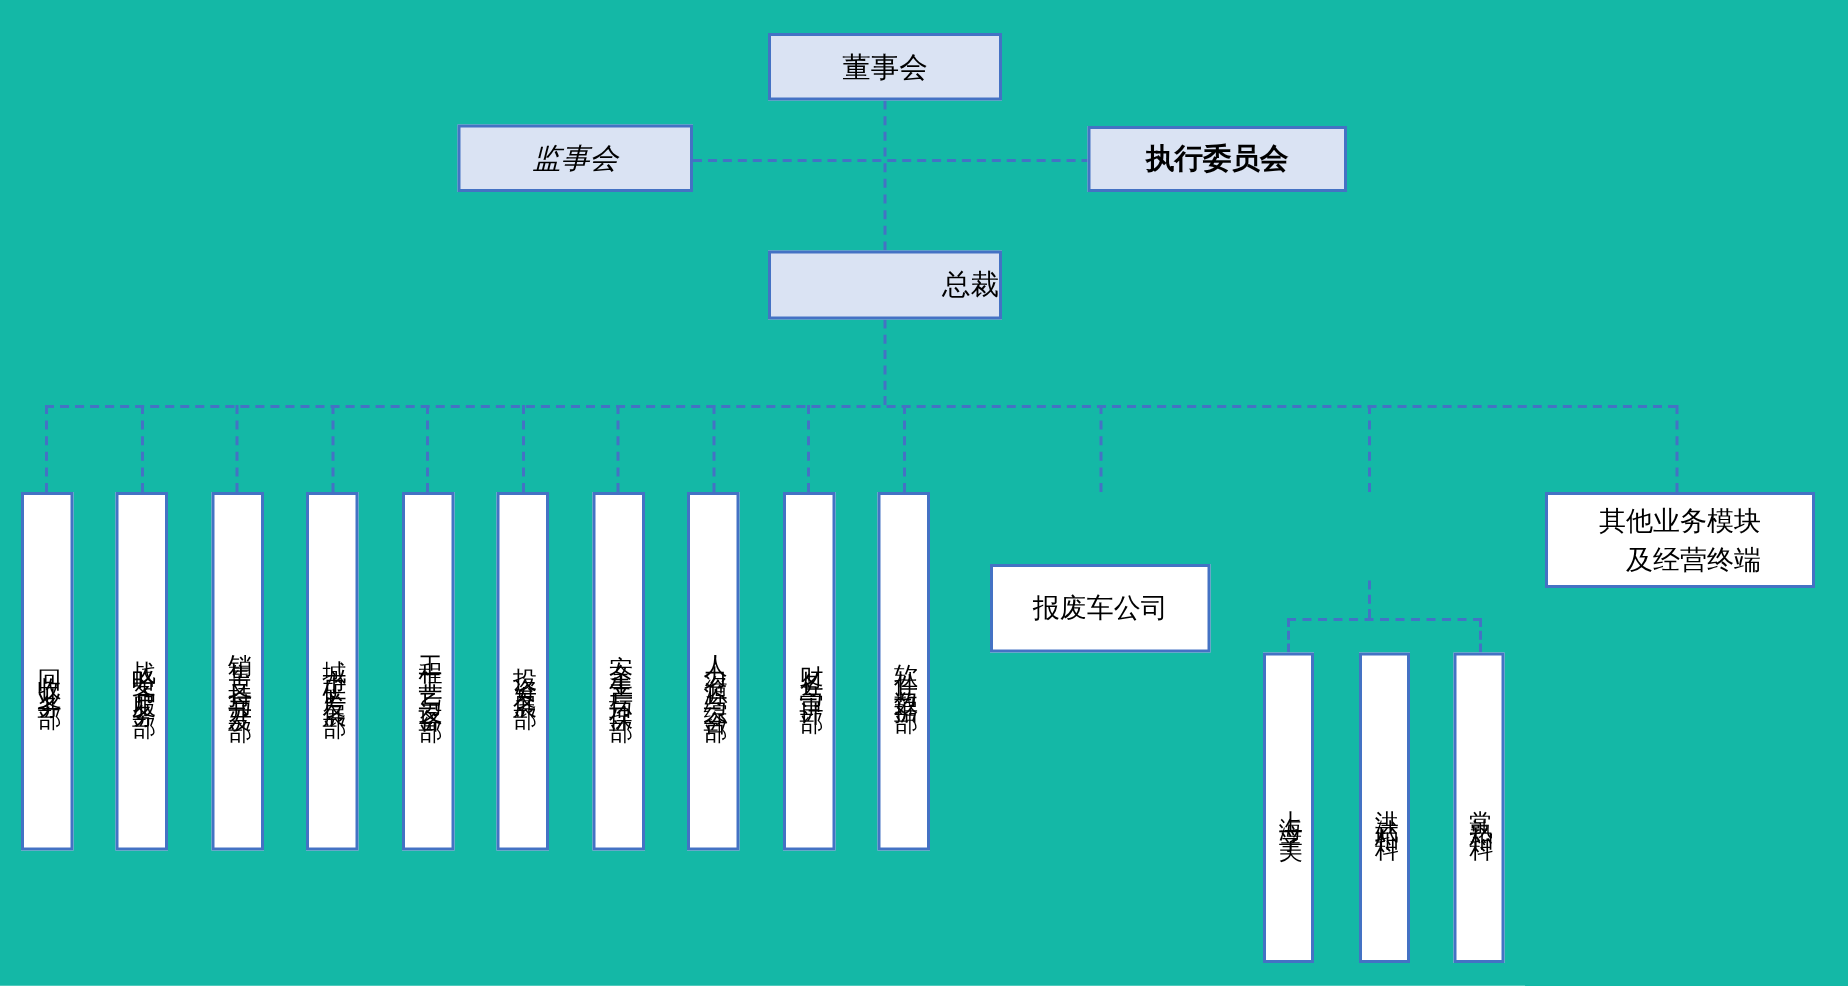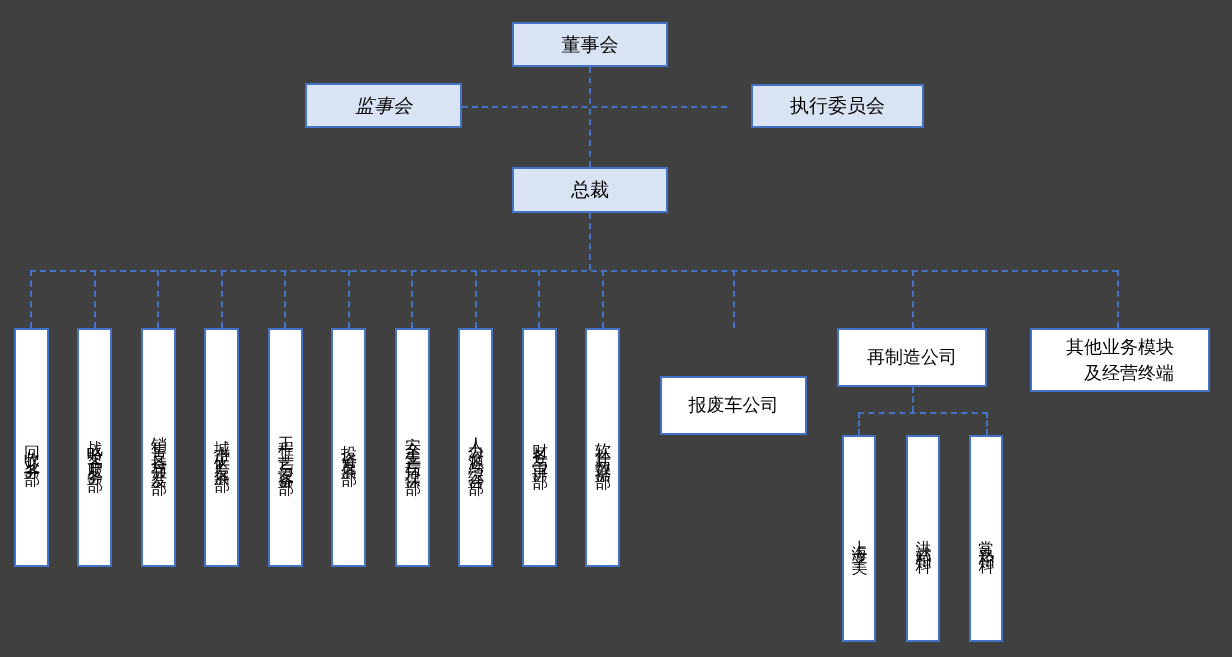--- a/index.html
+++ b/index.html
@@ -8,21 +8,21 @@
   }
   * { margin: 0; padding: 0; box-sizing: border-box; }
   body {
     font-family: "Liberation Sans", "DejaVu Sans", sans-serif;
     background: #ffffff;
   }
   .canvas {
     position: relative;
     width: 1232px;
     height: 657px;
-    background: #404040;
+    background: #14b8a6;
     overflow: hidden;
     padding-left: 28px;
   }
   .node {
     position: absolute;
     border: 2px solid var(--accent);
     background: #ffffff;
     color: #000000;
     display: flex;
     align-items: center;
@@ -83,24 +83,24 @@
   <div class="hline" style="left:858px; top:412px; width:130px;"></div>
   <div class="vline" style="left:858px; top:412px; height:23px;"></div>
   <div class="vline" style="left:986px; top:412px; height:23px;"></div>
 
   <div class="node filled top-level" style="left:512px; top:22px;  width:156px; height:45px;">
     <span>董事会</span>
   </div>
   <div class="node filled top-level" style="left:305px; top:83px;  width:157px; height:45px;font-style:italic;">
     <span>监事会</span>
   </div>
-  <div class="node filled top-level" style="left:751px; top:84px;  width:173px; height:44px;">
+  <div class="node filled top-level" style="left:725px; top:84px;  width:173px; height:44px;font-weight:bold;">
     <span>执行委员会</span>
   </div>
-  <div class="node filled top-level" style="left:512px; top:167px; width:156px; height:46px;">
+  <div class="node filled top-level" style="left:512px; top:167px; width:156px; height:46px;justify-content:flex-end;">
     <span>总裁</span>
   </div>
 
   <div class="node vnode" style="left:14px;">
     <span class="vtext">回收业务部</span>
   </div>
   <div class="node vnode" style="left:77px;">
     <span class="vtext">战略客户服务部</span>
   </div>
   <div class="node vnode" style="left:141px;">
@@ -124,23 +124,20 @@
   <div class="node vnode" style="left:522px;">
     <span class="vtext">财务与审计部</span>
   </div>
   <div class="node vnode" style="left:585px;">
     <span class="vtext">软件与数据部</span>
   </div>
 
   <div class="node company" style="left:660px; top:328px; width:147px; height:59px;margin-top:48px;">
     <span>报废车公司</span>
   </div>
-  <div class="node company" style="left:837px; top:328px; width:150px; height:59px;">
-    <span>再制造公司</span>
-  </div>
   <div class="node company" style="left:1030px; top:328px; width:180px; height:64px;text-align:right;">
     <span>其他业务模块
 及经营终端</span>
   </div>
 
   <div class="node subnode" style="left:842px;">
     <span class="vtext">上海孚美</span>
   </div>
   <div class="node subnode" style="left:906px;">
     <span class="vtext">洪武柏科</span>

